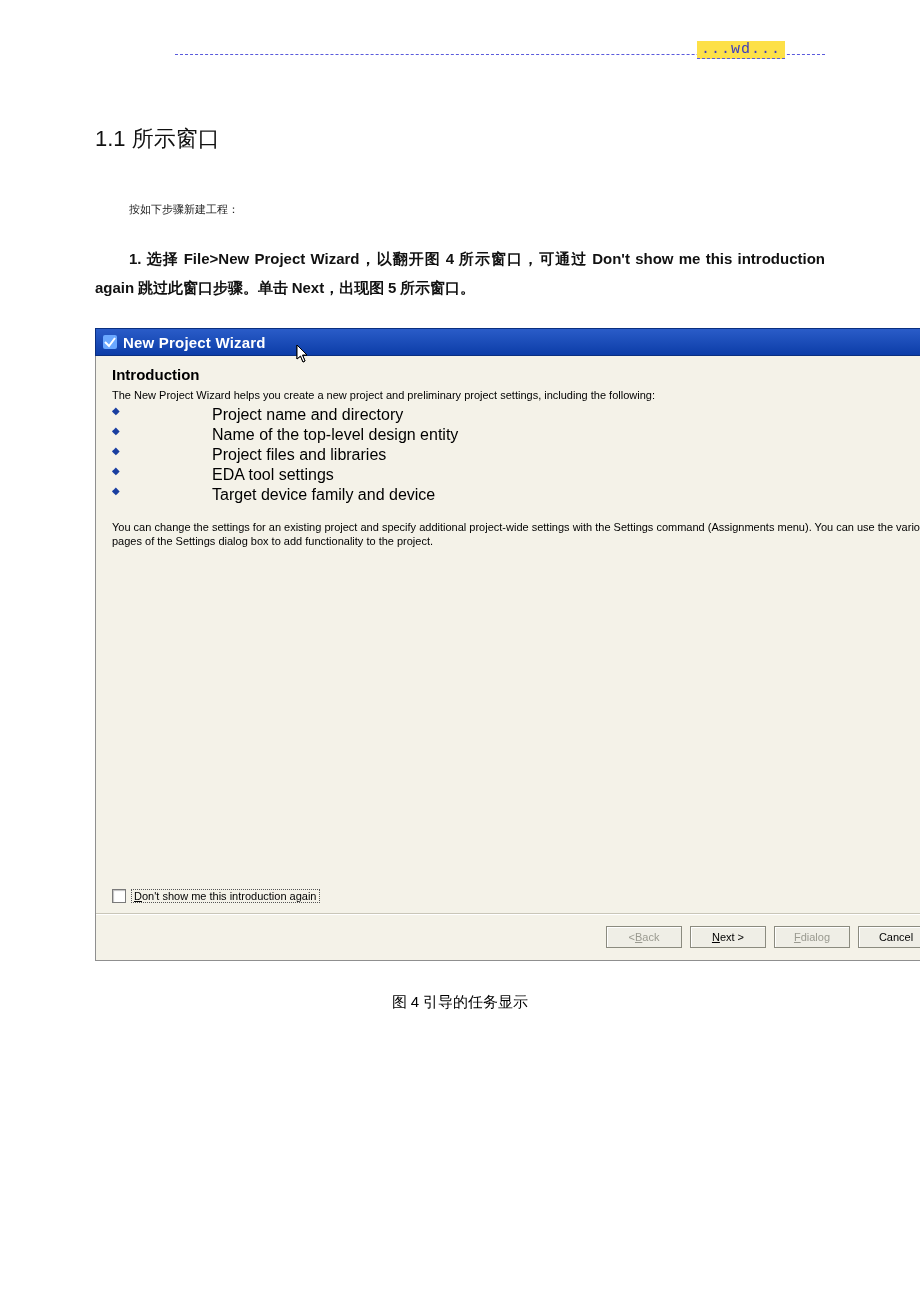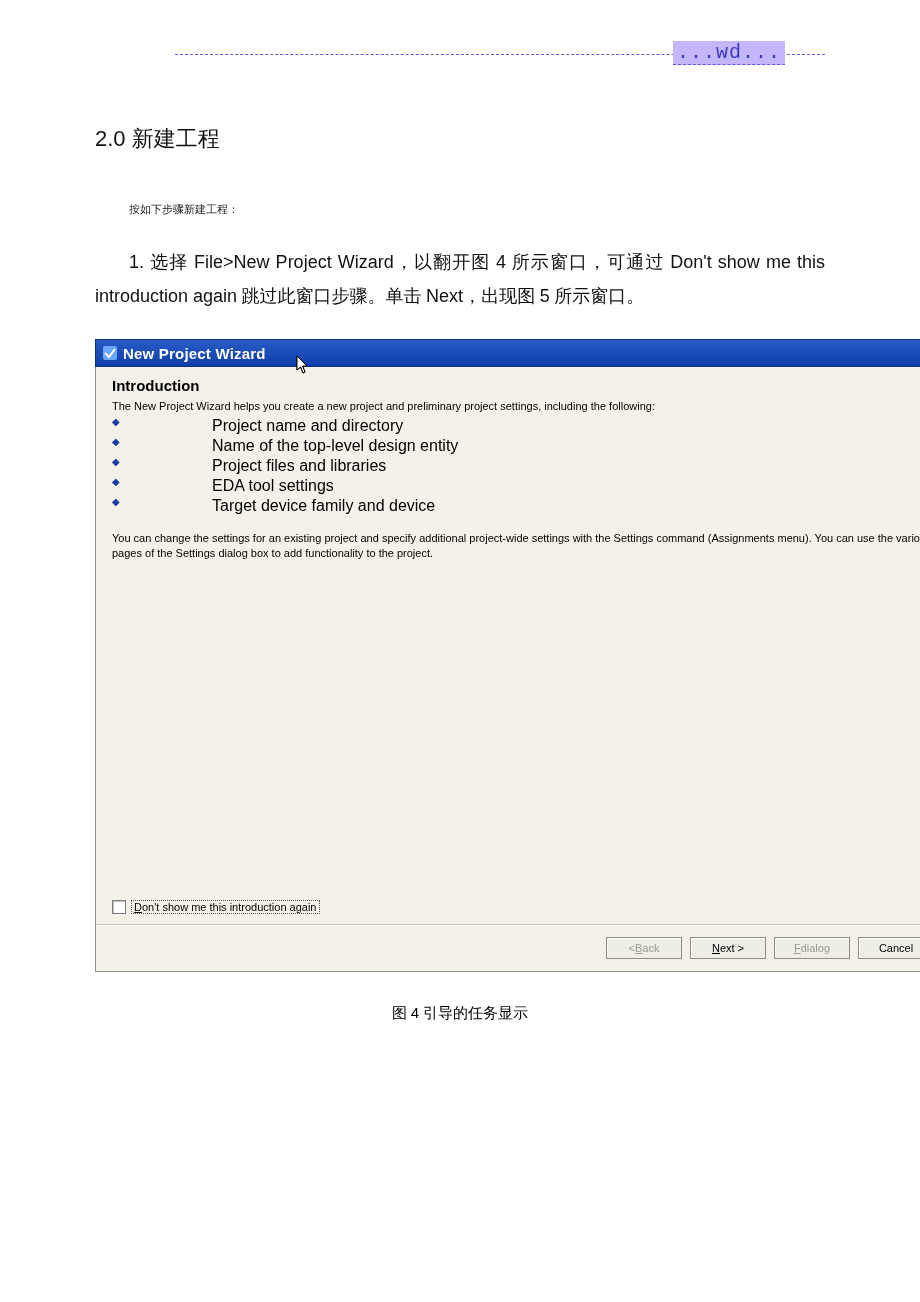--- a/index.html
+++ b/index.html
@@ -24,24 +24,24 @@
     margin: 0;
     position: absolute;
     left: 80px;
     right: 0;
     top: 14px;
   }
   .wd-label {
     position: absolute;
     right: 40px;
     top: 1px;
-    background: #c4b5fd;
+    background: #fde047;
     color: #3b3bc0;
     font-family: "Courier New", monospace;
-    font-size: 20px;
+    font-size: 15px;
     letter-spacing: 1px;
     padding: 0 4px;
     border-bottom: 1.5px dashed #5a5adc;
     margin-left: 16px;
   }
   .section-title {
     font-size: 22px;
     font-weight: normal;
     color: #111;
     margin: 62px 0 0 0;
@@ -49,24 +49,25 @@
   }
   .intro-line {
     margin-top: 48px;
     margin-left: 34px;
     font-size: 11px;
     color: #222;
     font-family: "SimSun", serif;
   }
   .step-para {
     margin-top: 28px;
-    font-size: 18px;
+    font-size: 15px;
     color: #111;
     line-height: 1.9;
     text-align: justify;
+    font-weight: bold;
   }
   .step-para .indent { display:inline-block; width:34px; }
   .verdana { font-family: Verdana, Arial, sans-serif; }
   .simsun { font-family: "SimSun", serif; }
 
   
   .dialog-wrap {
     margin-top: 26px;
     width: 856px;
     position: relative;
@@ -230,22 +231,22 @@
 <body>
 
 <div class="page">
 
   <div class="header-row">
     <hr class="dashed-line">
     <span class="wd-label">...wd...</span>
   </div>
 
   <h2 class="section-title">
-    <span class="verdana">2.0</span>
-    <span>新建工程</span>
+    <span class="verdana">1.1</span>
+    <span>所示窗口</span>
   </h2>
 
   <p class="intro-line">按如下步骤新建工程：</p>
 
   <p class="step-para">
     <span class="indent"></span><span class="verdana">1.</span>
     <span class="simsun">选择 </span><span class="verdana">File&gt;New Project Wizard</span><span class="simsun">，以翻开图 </span><span class="verdana">4</span><span class="simsun"> 所示窗口，可通过 </span><span class="verdana">Don't show me this introduction again</span><span class="simsun"> 跳过此窗口步骤。单击 </span><span class="verdana">Next</span><span class="simsun">，出现图 </span><span class="verdana">5</span><span class="simsun"> 所示窗口。</span>
   </p>
 
   <div class="dialog-wrap">

